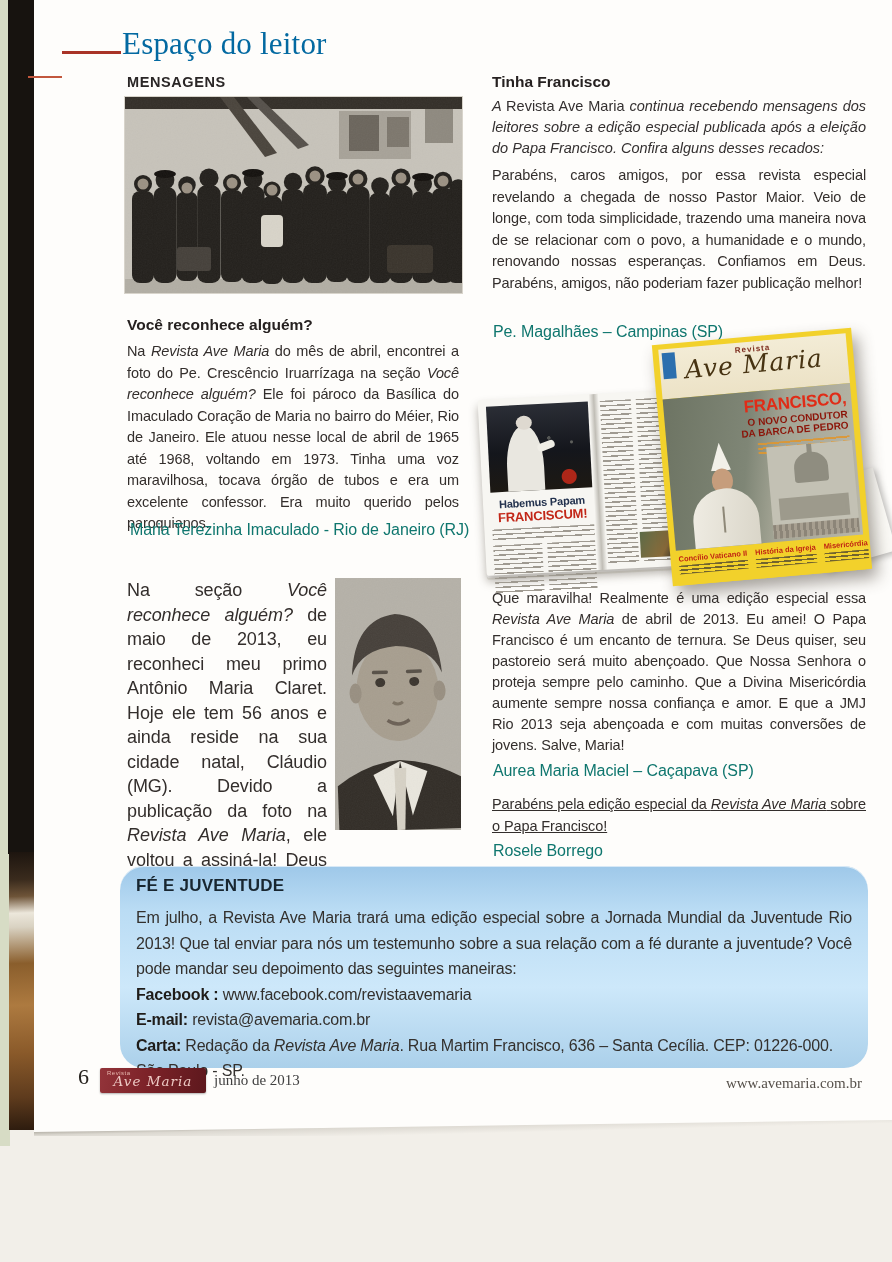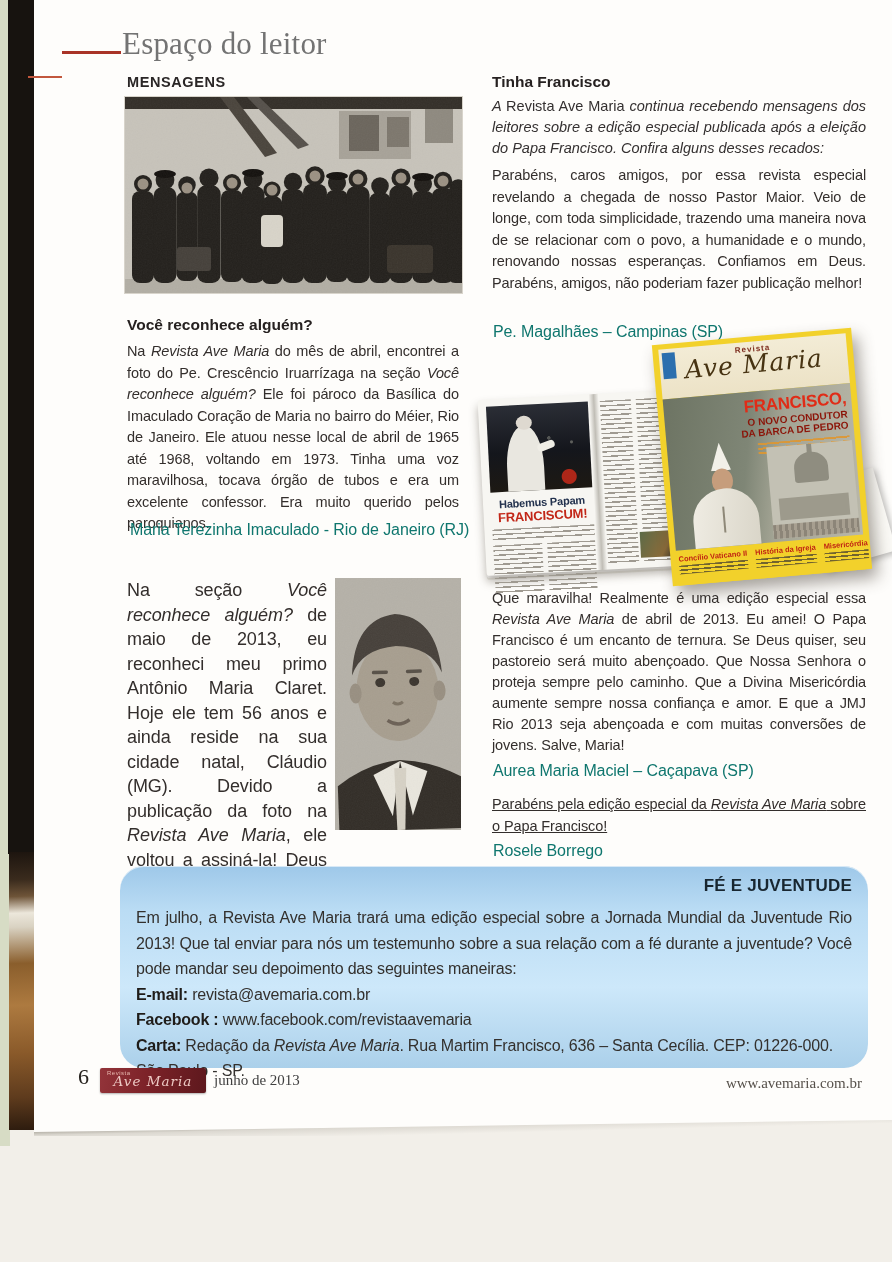--- a/index.html
+++ b/index.html
@@ -17,21 +17,21 @@
   
   .page { position:absolute; left:34px; top:0; width:858px; height:1134px; background:#fefdfb; z-index:7;
     clip-path:polygon(0 0, 100% 0, 100% 1120px, 0 1132px);
     box-shadow:0 5px 9px rgba(60,55,45,.35); }
   .page-shadow { position:absolute; left:34px; top:1106px; width:858px; height:30px; z-index:6;
     background:linear-gradient(178.6deg, transparent 46%, rgba(90,84,70,.45) 49%, rgba(120,114,100,.18) 58%, transparent 75%); }
 
   .abs { position:absolute; }
 
   
-  .section-title { left:88px; top:26px; font-family:"Liberation Serif", serif; font-size:31px; color:#737373; letter-spacing:.2px; }
+  .section-title { left:88px; top:26px; font-family:"Liberation Serif", serif; font-size:31px; color:#0369a1; letter-spacing:.2px; }
   .title-rule { left:28px; top:51px; width:59px; height:2.5px; background:#a93327; }
 
   .kicker { left:93px; top:74px; font-size:14.5px; font-weight:bold; color:#2a2626; letter-spacing:.6px; }
 
   
   .group-photo { left:91px; top:97px; width:337px; height:196px; box-shadow:0 0 0 1px #d8d4cb; }
   .boy-photo  { width:126px; height:252px; flex:0 0 126px; margin-left:8px; }
 
   
   .h2 { font-size:15.5px; font-weight:bold; color:#262120; }
@@ -115,21 +115,21 @@
     background:repeating-linear-gradient(90deg,#8c8578 0 3px,#a79f90 3px 6px); }
   .cv-strip { height:35px; background:#f2d12b; display:flex; gap:8px; padding:5px 2px 0 2px; }
   .cv-item { flex:1; }
   .cv-item-t { font-size:7.5px; font-weight:bold; color:#c02313; line-height:8px; white-space:nowrap; overflow:hidden; }
   .cv-item-b { margin-top:2px; height:9px; background:repeating-linear-gradient(180deg,rgba(70,62,48,.75) 0 1.6px, transparent 1.6px 4px); }
 
   
   .promo { left:86px; top:866px; width:748px; height:202px; border-radius:24px;
     background:linear-gradient(180deg,#9ec8e9 0%,#badcf4 22%,#cde8fa 60%,#abd0ea 100%);
     box-shadow:inset 0 1px 0 rgba(255,255,255,.6); padding:10px 16px 0 16px; }
-  .promo-title { text-align:right; font-size:17px; font-weight:bold; color:#182630; letter-spacing:.2px; }
+  .promo-title { text-align:left; font-size:17px; font-weight:bold; color:#182630; letter-spacing:.2px; }
   .promo-body { margin-top:9px; font-size:16px; line-height:25.5px; color:#33302d; text-align:justify; letter-spacing:-.2px; }
   .promo-line { font-size:16px; line-height:25.5px; color:#33302d; letter-spacing:-.2px; }
   .promo-line b { color:#1f1c19; }
 
   
   .pg-num { left:44px; top:1064px; font-family:"Liberation Serif", serif; font-size:22px; color:#26221e; }
   .foot-logo { left:66px; top:1068px; width:106px; height:25px; border-radius:2px;
     background:linear-gradient(100deg,#93343a 0%,#7c2228 45%,#5d181d 100%); box-shadow:0 1px 2px rgba(0,0,0,.3);
     text-align:center; position:absolute; }
   .foot-logo .rev { position:absolute; left:7px; top:2px; font-size:6px; color:#e7b7ae; letter-spacing:.5px; }
@@ -334,22 +334,22 @@
   </div>
 
   <div class="abs body-txt r2-body"><span>Que maravilha! Realmente é uma edição especial essa </span><i>Revista Ave Maria</i><span> de abril de 2013. Eu amei! O Papa Francisco é um encanto de ternura. Se Deus quiser, seu pastoreio será muito abençoado. Que Nossa Senhora o proteja sempre pelo caminho. Que a Divina Misericórdia aumente sempre nossa confiança e amor. E que a  JMJ Rio 2013 seja abençoada e com muitas conversões de jovens. Salve, Maria!</span></div>
   <div class="abs author r2-auth">Aurea Maria Maciel – Caçapava (SP)</div>
   <div class="abs body-txt r3-body"><span>Parabéns pela edição especial da </span><i>Revista Ave Maria</i><span> sobre o Papa Francisco!</span></div>
   <div class="abs author r3-auth">Rosele Borrego</div>
 
   <div class="abs promo">
     <div class="promo-title">FÉ E JUVENTUDE</div>
     <div class="promo-body">Em julho, a Revista Ave Maria trará uma edição especial sobre a Jornada Mundial da Juventude Rio 2013! Que tal enviar para nós um testemunho sobre a sua relação com a fé durante a juventude? Você pode mandar seu depoimento das seguintes maneiras:</div>
+    <div class="promo-line"><b>Facebook :</b><span> www.facebook.com/revistaavemaria</span></div>
     <div class="promo-line"><b>E-mail:</b><span> revista@avemaria.com.br</span></div>
-    <div class="promo-line"><b>Facebook :</b><span> www.facebook.com/revistaavemaria</span></div>
     <div class="promo-line"><b>Carta:</b><span><span> Redação da </span><i>Revista Ave Maria</i><span>. Rua Martim Francisco, 636 – Santa Cecília. CEP: 01226-000. São Paulo - SP.</span></span></div>
   </div>
 
   <div class="abs pg-num">6</div>
   <div class="foot-logo">
     <span class="rev">Revista</span>
     <span class="scr">Ave Maria</span>
   </div>
   <div class="abs foot-issue">junho de 2013</div>
   <div class="abs foot-site">www.avemaria.com.br</div>

